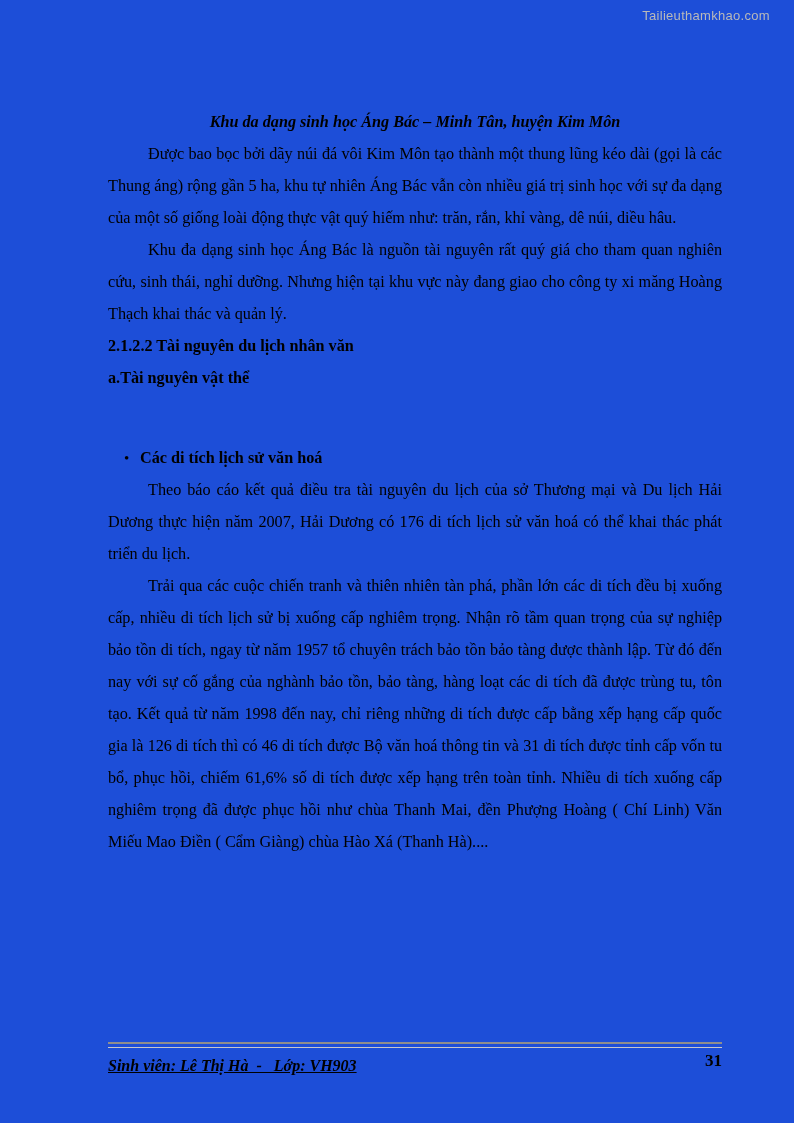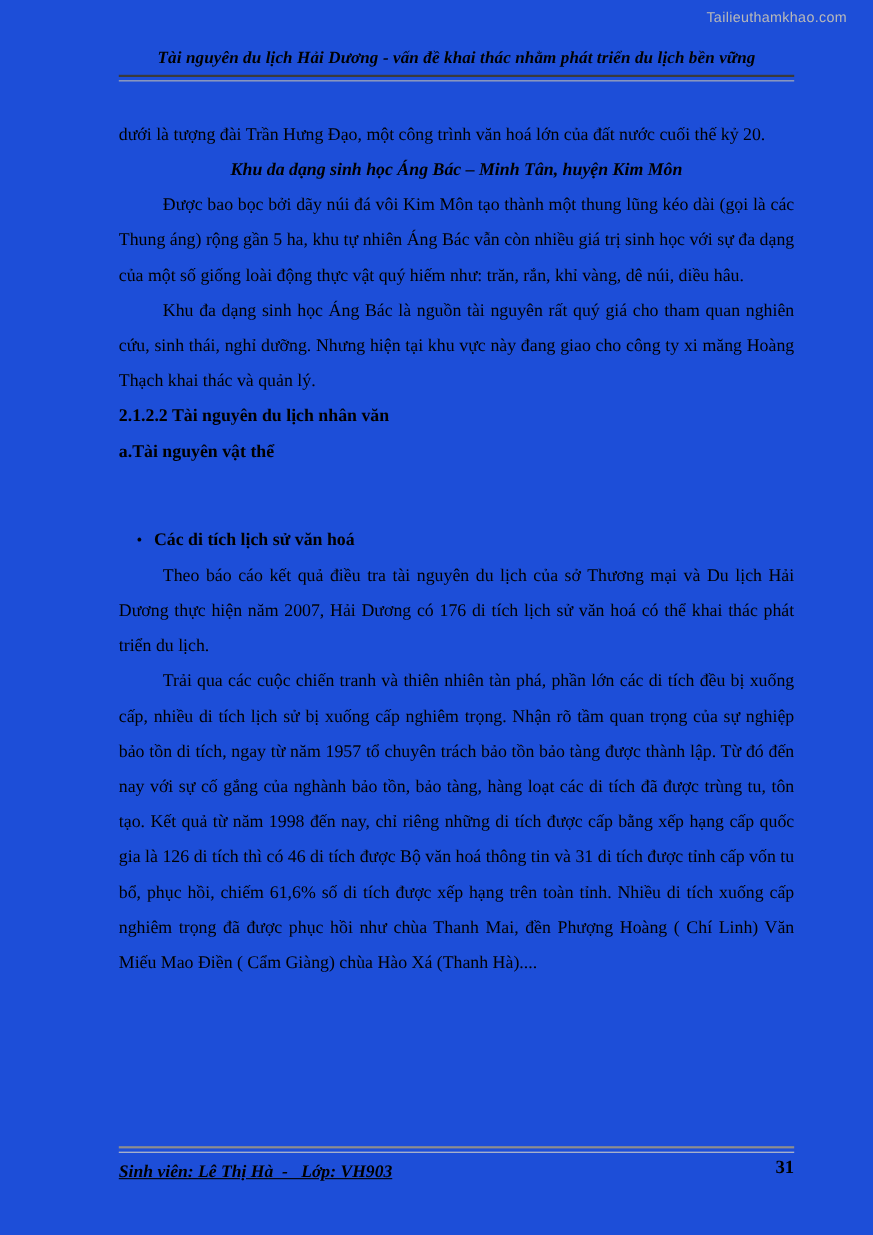--- a/index.html
+++ b/index.html
@@ -131,28 +131,23 @@
     font-weight: bold;
   }
 </style>
 </head>
 <body>
 
 <div class="page">
 
   <div class="watermark">Tailieuthamkhao.com</div>
 
-  <div class="header">
-    <div class="header-title">Tài nguyên du lịch Hải Dương - vấn đề khai thác nhằm phát triển du lịch bền vững</div>
-    <div class="header-rule"></div>
-  </div>
 
   <div class="body">
 
-    <p class="para">dưới là tượng đài Trần Hưng Đạo, một công trình văn hoá lớn của đất nước cuối thế kỷ 20.</p>
 
     <p class="heading-bi">Khu da dạng sinh học Áng Bác – Minh Tân, huyện Kim Môn</p>
 
     <p class="para indent">Được bao bọc bởi dãy núi đá vôi Kim Môn tạo thành một thung lũng kéo dài (gọi là các Thung áng) rộng gần 5 ha, khu tự nhiên Áng Bác vẫn còn nhiều giá trị sinh học với sự đa dạng của một số giống loài động thực vật quý hiếm như: trăn, rắn, khỉ vàng, dê núi, diều hâu.</p>
 
     <p class="para indent">Khu đa dạng sinh học Áng Bác là nguồn tài nguyên rất quý giá cho tham quan nghiên cứu, sinh thái, nghỉ dưỡng. Nhưng hiện tại khu vực này đang giao cho công ty xi măng Hoàng Thạch khai thác và quản lý.</p>
 
     <p class="heading-b">2.1.2.2 Tài nguyên du lịch nhân văn</p>
 
     <p class="heading-b">a.Tài nguyên vật thể</p>

